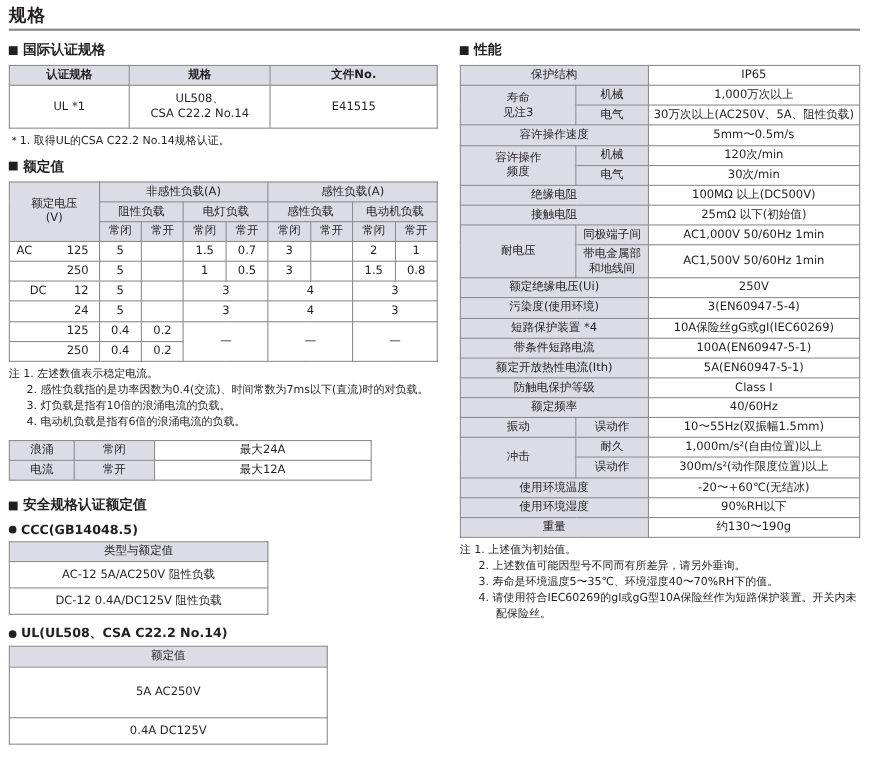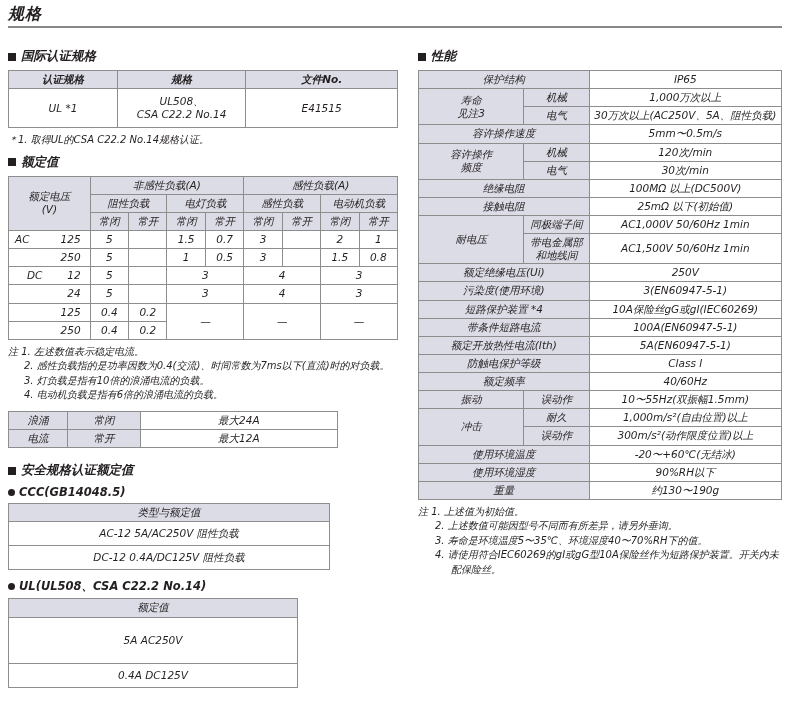--- a/index.html
+++ b/index.html
@@ -5,33 +5,33 @@
   html,body{margin:0;padding:0;}
   body{
     width:790px;height:703px;
     background:#ffffff;
     font-family:"DejaVu Sans","Liberation Sans",sans-serif;
     font-size:11px;
     color:#231f20;
     position:relative;
     overflow:hidden;
   }
-  .page{position:relative;width:790px;height:703px;font-style:italic;}
+  .page{position:relative;width:790px;height:703px;}
   .title{
     position:absolute;left:8px;top:4px;
     font-size:16px;font-weight:bold;letter-spacing:1px;
   }
   .titlerule{
     position:absolute;left:8px;top:26px;width:774px;height:2px;background:#888;
   }
   .col-left{position:absolute;left:8px;top:32px;width:390px;}
   .col-right{position:absolute;left:418px;top:32px;width:364px;}
 
   .sec-head{
-    font-size:12.5px;font-weight:bold;margin:16px 0 5px 0;
+    font-size:12.5px;font-weight:bold;margin:5px 0 5px 0;
     display:flex;align-items:center;
   }
   .sec-head .sq{
     display:inline-block;width:8px;height:8px;background:#231f20;margin-right:5px;
   }
   .sub-head{font-size:11.5px;font-weight:bold;margin:6px 0 4px 0;}
   .sub-head .dot{display:inline-block;width:7px;height:7px;border-radius:50%;background:#231f20;margin-right:4px;vertical-align:middle;}
 
   table.grid{
     border-collapse:collapse;
@@ -242,21 +242,21 @@
       </table>
 
     <div class="sec-head" style="margin-top:14px">
       <span class="sq"></span>
       <span>安全规格认证额定值</span>
     </div>
 
     <div class="sub-head">
       <span class="dot"></span><span>CCC(GB14048.5)</span>
     </div>
-    <table class="grid" style="width:322px">
+    <table class="grid" style="width:236px">
       <tbody>
           <tr>
         <td class="hdr">类型与额定值</td>
       </tr>
       <tr>
         <td style="padding:5px 0">AC-12  5A/AC250V  阻性负载</td>
       </tr>
       <tr>
         <td style="padding:5px 0;border-top:none">DC-12  0.4A/DC125V  阻性负载</td>
       </tr>
@@ -347,21 +347,21 @@
         <td class="lbl" style="line-height:1.2">带电金属部和地线间</td>
         <td>AC1,500V  50/60Hz  1min</td>
       </tr>
 
       <tr>
         <td class="lbl" colspan="2">额定绝缘电压(Ui)</td>
         <td>250V</td>
       </tr>
       <tr>
         <td class="lbl" colspan="2">污染度(使用环境)</td>
-        <td>3(EN60947-5-1)</td>
+        <td>3(EN60947-5-4)</td>
       </tr>
       <tr>
         <td class="lbl" colspan="2">短路保护装置 *4</td>
         <td>10A保险丝gG或gI(IEC60269)</td>
       </tr>
       <tr>
         <td class="lbl" colspan="2">带条件短路电流</td>
         <td>100A(EN60947-5-1)</td>
       </tr>
       <tr>

